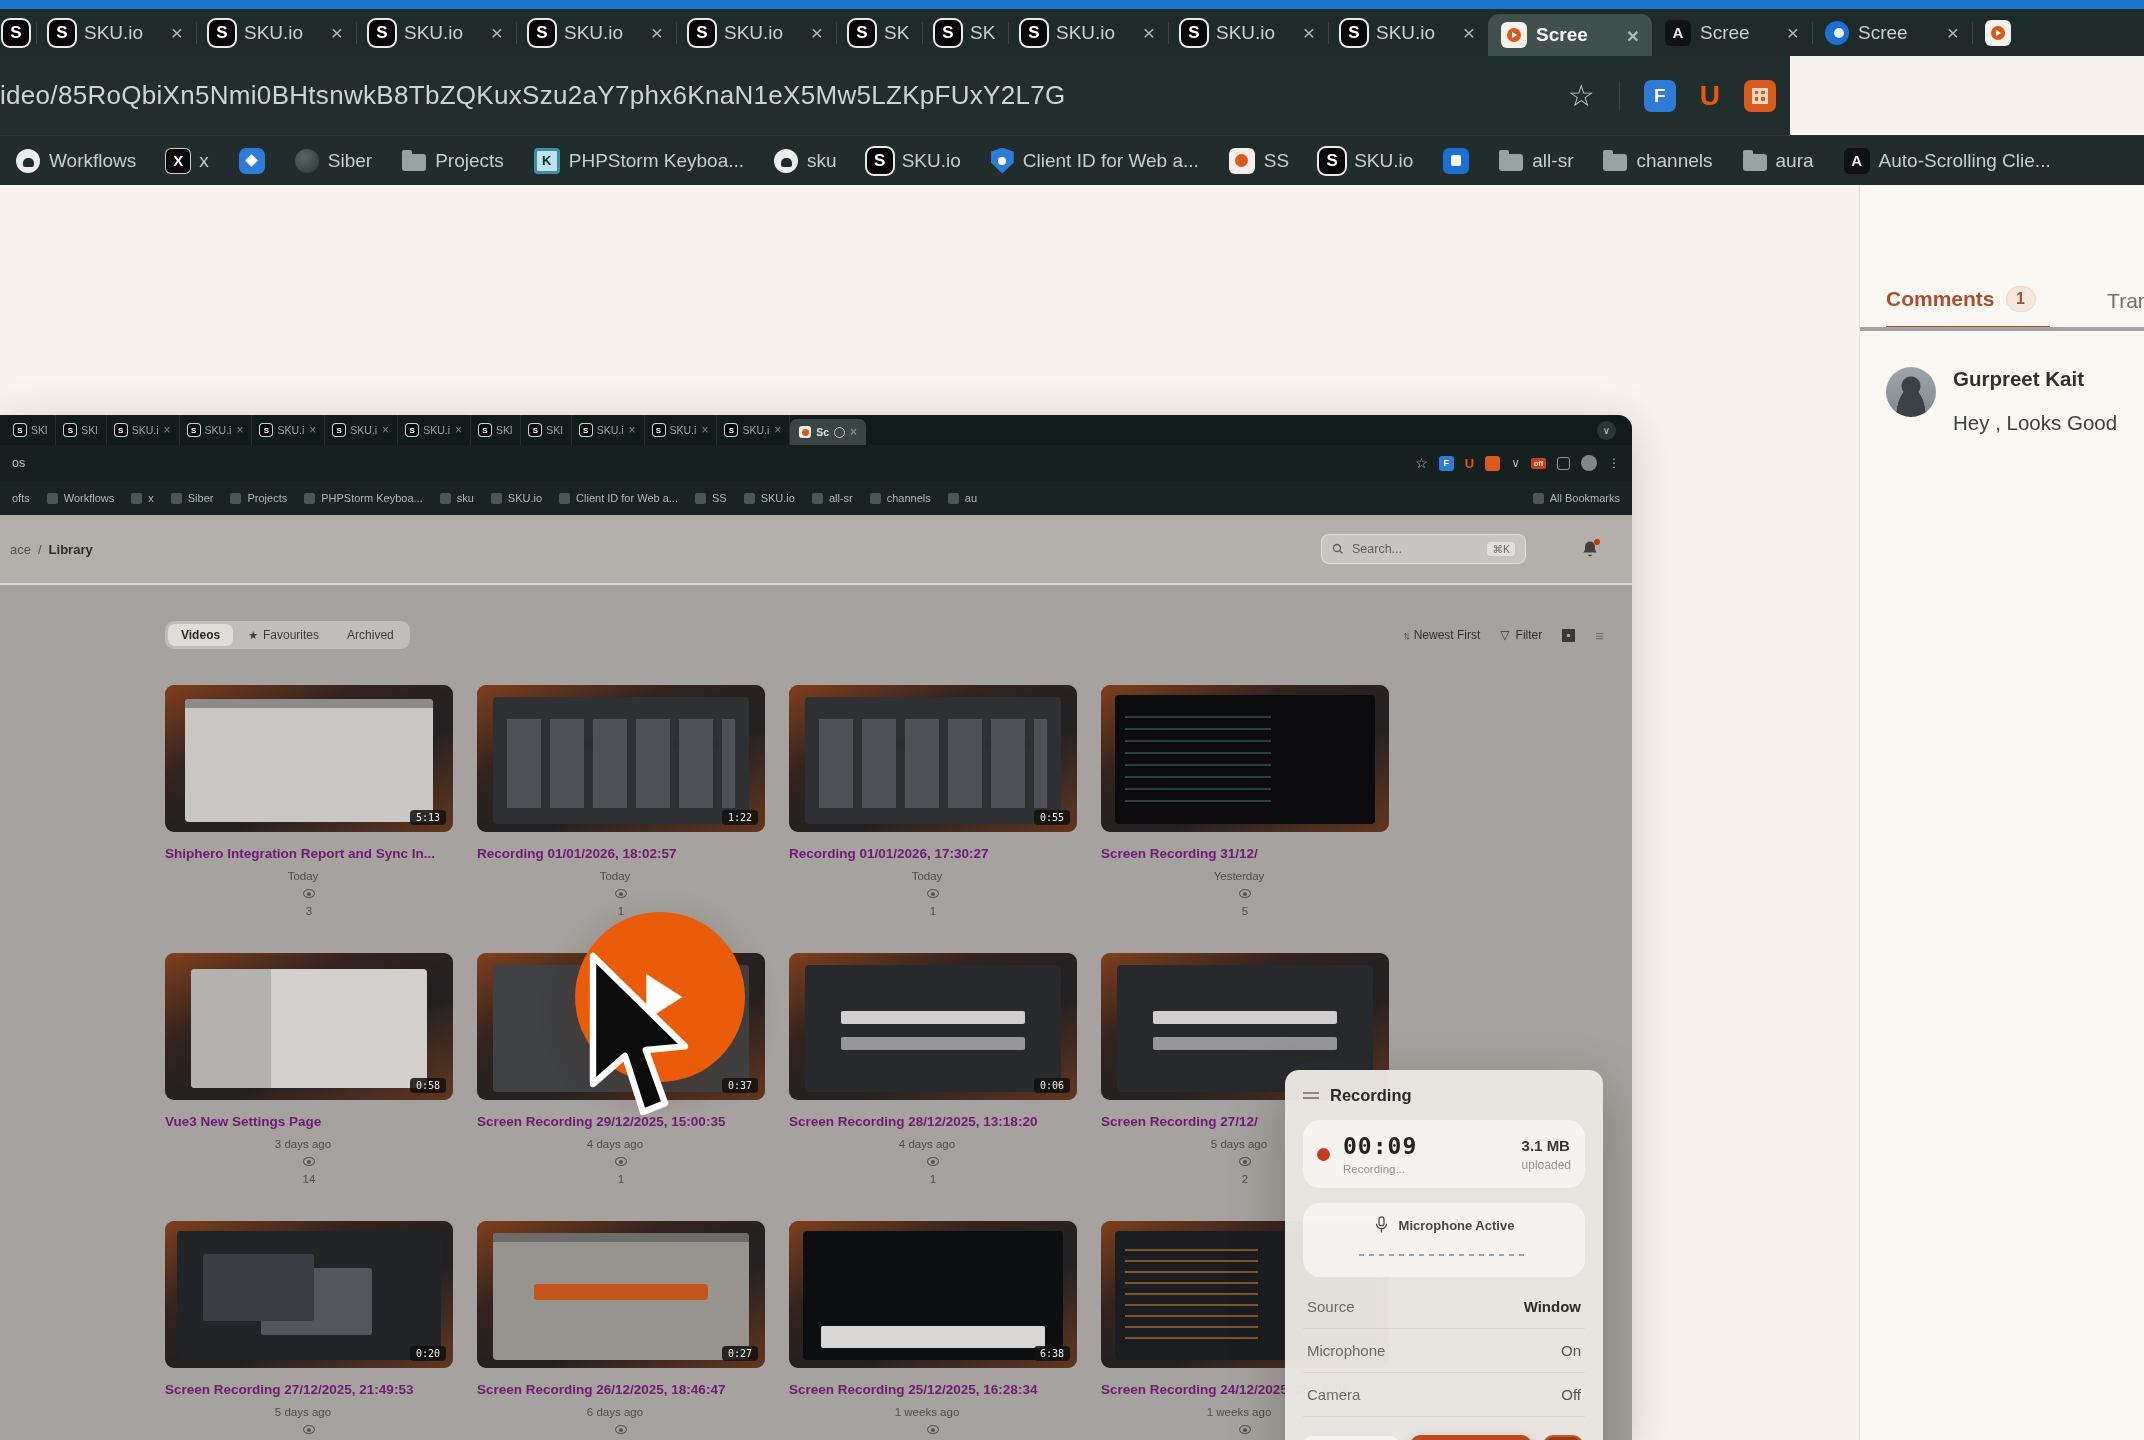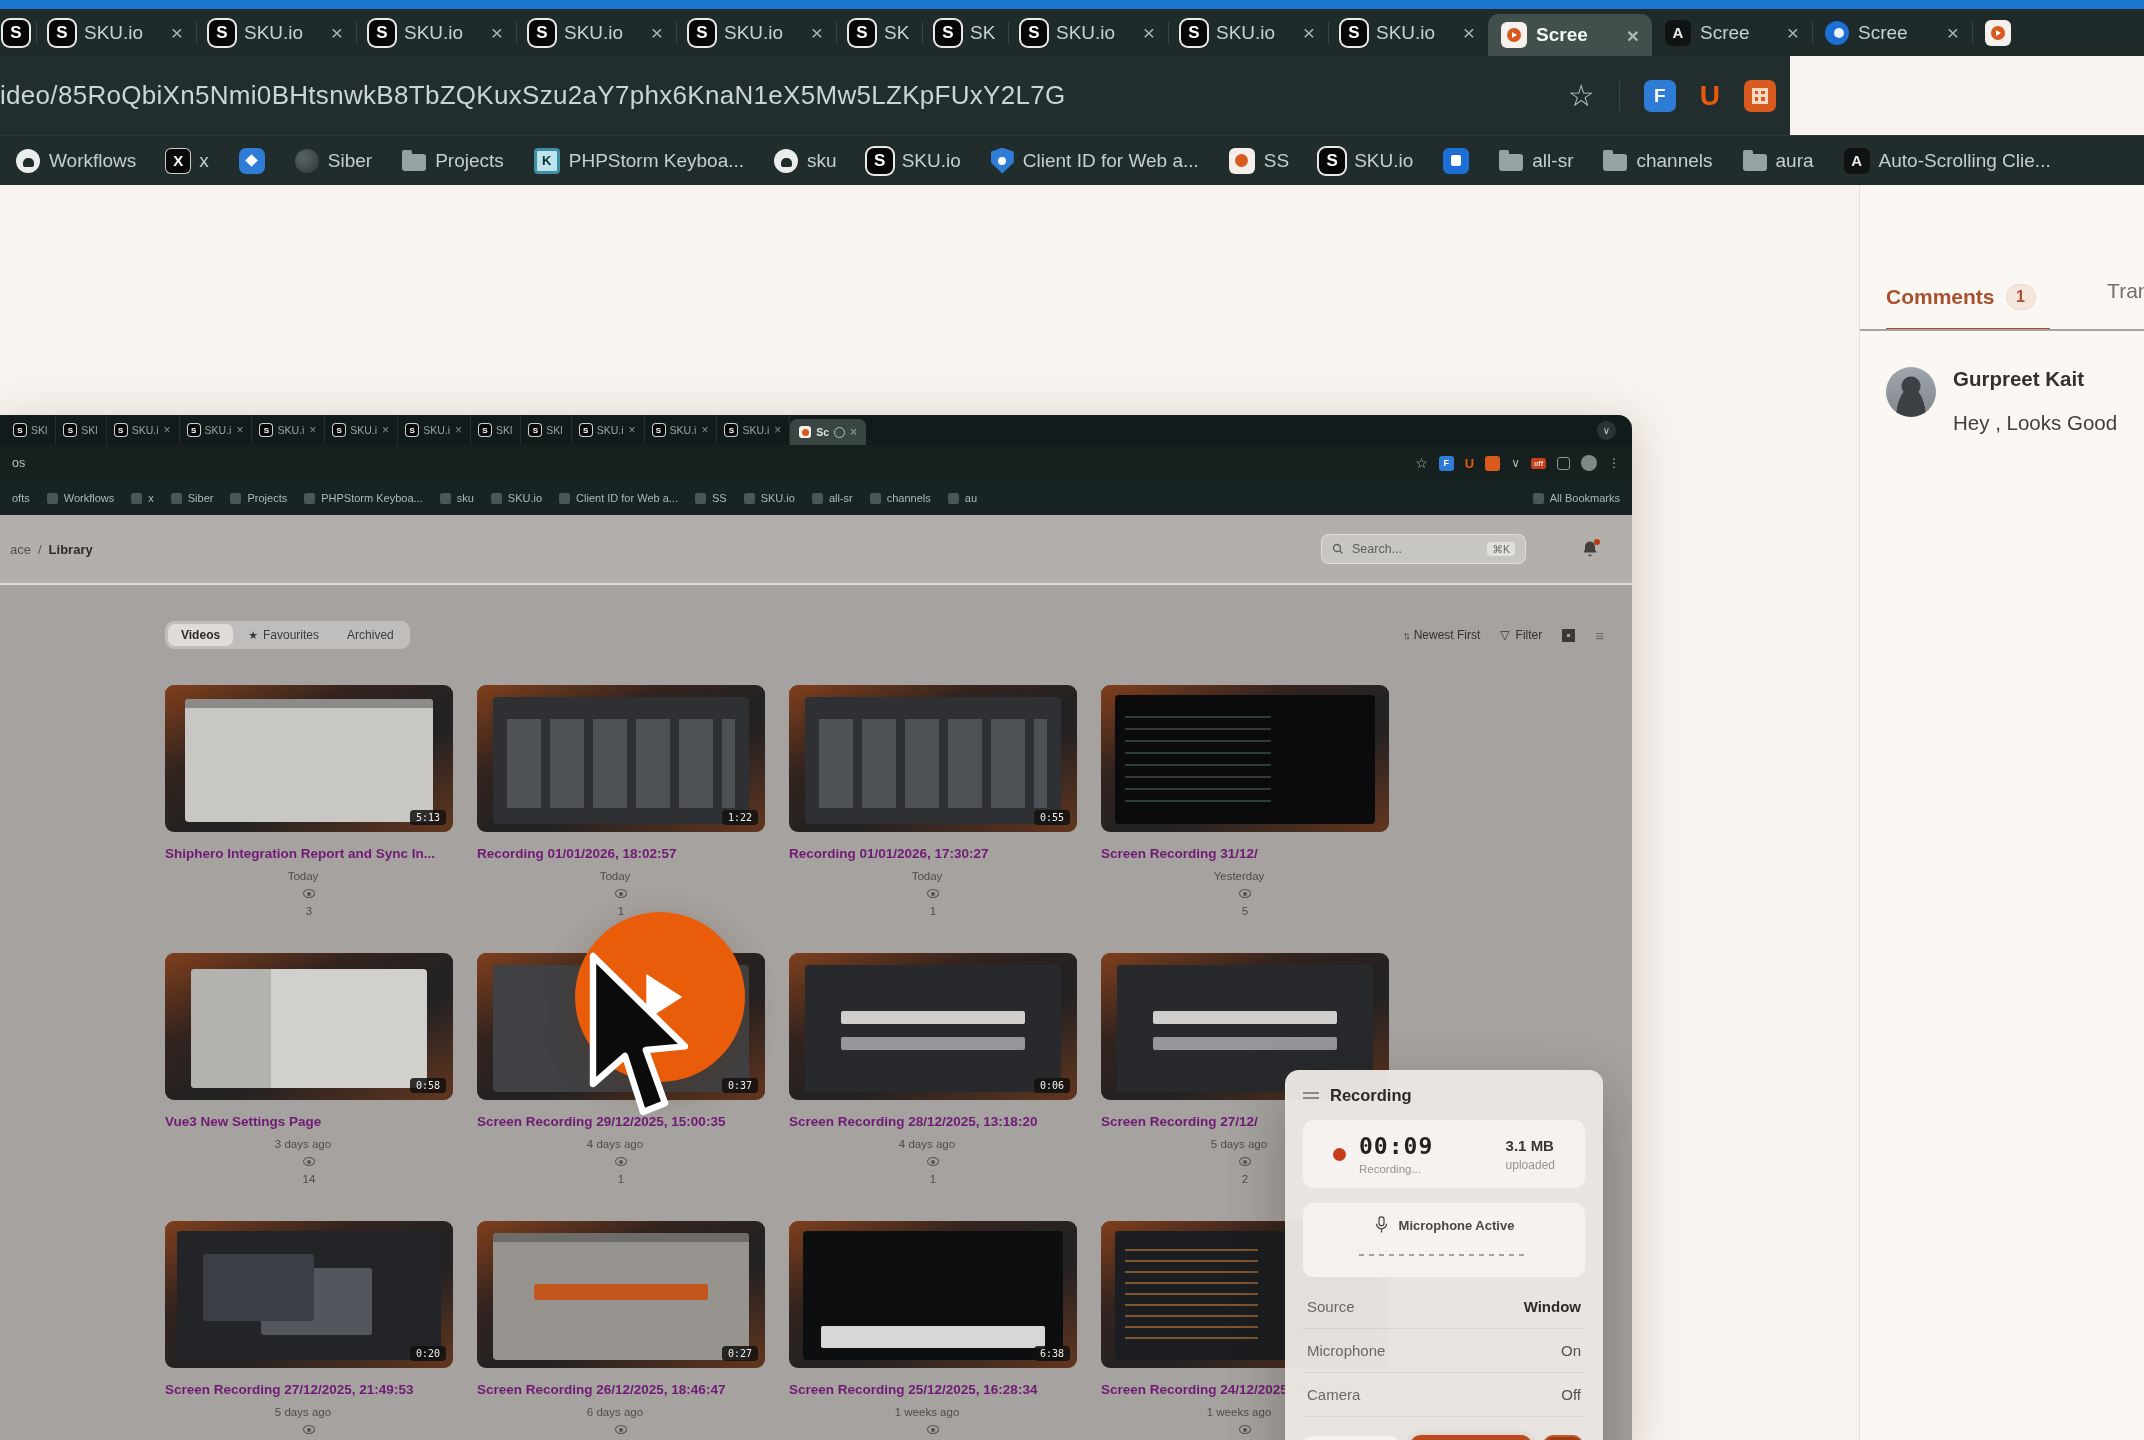--- a/index.html
+++ b/index.html
@@ -175,21 +175,21 @@
   .meta .date { margin-right:12px; }
   .eye { width:12px; height:9px; border:1.4px solid #55534E; border-radius:50%; position:relative; display:inline-block; }
   .eye::before { content:''; position:absolute; left:50%; top:50%; width:4px; height:4px; margin:-2px 0 0 -2px; border-radius:50%; background:#55534E; }
 
   
   .rec-panel { position:absolute; left:1285px; top:655px; width:318px; background:rgba(234,230,226,.97);
     border-radius:14px; padding:16px 18px 18px; box-shadow:0 20px 55px rgba(40,25,12,.30); z-index:6; }
   .rp-head { display:flex; align-items:center; gap:11px; }
   .drag-handle { width:16px; height:7px; border-top:2px solid #8D8882; border-bottom:2px solid #8D8882; }
   .rp-title { font-size:16.5px; font-weight:bold; color:#2D2B29; }
-  .rp-card { background:rgba(248,245,242,.8); border-radius:10px; padding:13px 30px; margin-top:15px; }
+  .rp-card { background:rgba(248,245,242,.8); border-radius:17px; padding:13px 14px; margin-top:15px; }
   .rp-timer-row { display:flex; align-items:center; gap:13px; }
   .rec-dot { width:13px; height:13px; border-radius:50%; background:#C63D1D; flex:0 0 auto; }
   .timer { font-family:"DejaVu Sans Mono", monospace; font-size:23px; font-weight:bold; color:#242220; letter-spacing:1px; }
   .rp-status { font-size:11.5px; color:#98938E; margin-top:4px; }
   .rp-upload { margin-left:auto; text-align:left; }
   .rp-upload .mb { font-size:15px; font-weight:bold; color:#3A3733; }
   .rp-upload .lbl { font-size:12px; color:#98938E; margin-top:4px; }
   .mic-row { display:flex; align-items:center; gap:10px; font-size:13px; color:#4A4744; font-weight:bold; }
   .mic-ic svg { width:15px; height:18px; }
   .waveform { height:2px; margin:20px auto 8px; width:170px;
@@ -211,21 +211,21 @@
   
   .play-btn { position:absolute; left:575px; top:912px; width:170px; height:170px; border-radius:50%; background:#E85C0A;
     box-shadow:0 12px 34px rgba(90,40,10,.30); z-index:7; }
   .play-btn::after { content:''; position:absolute; left:50%; top:50%; transform:translate(-38%,-50%);
     border-left:36px solid #FFFFFF; border-top:23px solid transparent; border-bottom:23px solid transparent; }
   .cursor { position:absolute; left:577px; top:948px; z-index:10; }
 
   
   .sidebar { position:absolute; left:1859px; top:185px; width:285px; height:1255px; background:#FBF7F3;
     border-left:1px solid #E8E0D8; z-index:3; }
-  .stabs { margin-top:94px; display:flex; padding-left:26px; border-bottom:2px solid #a3a3a3;
+  .stabs { margin-top:94px; display:flex; align-items:flex-end; padding-left:26px; border-bottom:4px solid #a3a3a3;
     height:52px; overflow:hidden; }
   .stab-comments { display:flex; align-items:center; gap:11px; padding-bottom:14px; border-bottom:3px solid #A8512E;
     margin-bottom:-2px; color:#A8512E; font-weight:bold; font-size:21px; padding-right:14px; }
   .cbadge { min-width:30px; height:26px; border-radius:13px; background:#F5E7DD; border:1px solid #EDD6C6; color:#A8512E;
     font-size:16px; font-weight:bold; display:flex; align-items:center; justify-content:center; padding:0 8px; }
   .stab-trans { margin-left:auto; margin-right:-16px; color:#72706E; font-size:21px; padding-bottom:14px; white-space:nowrap; }
   .comment { display:flex; gap:17px; padding:36px 18px 0 26px; }
   .avatar { width:50px; height:50px; border-radius:50%; flex:0 0 auto;
     background:radial-gradient(circle at 50% 38%, #3C4146 9px, transparent 10px),
                radial-gradient(ellipse at 50% 105%, #3C4146 42%, transparent 43%),

